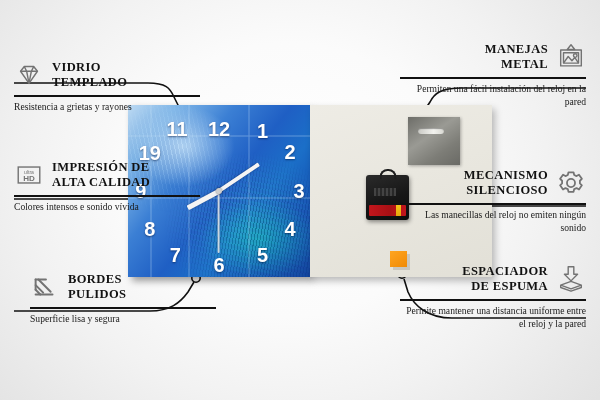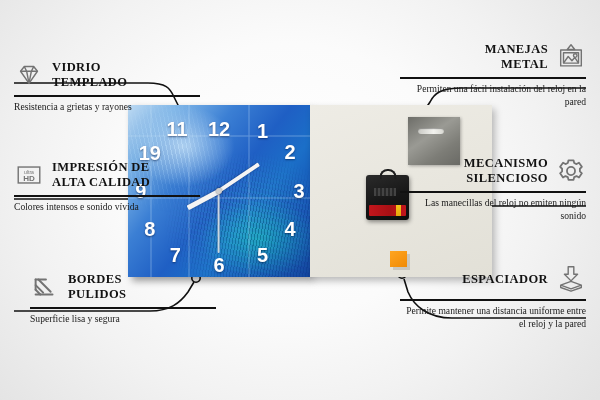--- a/index.html
+++ b/index.html
@@ -262,21 +262,21 @@
         <span>MANEJAS</span><br>
         <span>METAL</span>
       </span>
     </div>
     <div class="co-rule"></div>
     <div class="co-desc">
       <span>Permiten una fácil instalación del reloj en la pared</span>
     </div>
   </div>
 
-  <div class="callout right" style="right:14px; top:156px">
+  <div class="callout right" style="right:14px; top:168px">
     <div class="co-head">
       <span class="co-icon">
         <svg viewBox="0 0 32 32" fill="none" stroke="currentColor" stroke-width="1.9" stroke-linejoin="round">
           <path d="M13.3 4.6h5.4l.7 2.9 2.5 1.1 2.6-1.5 3.1 4.4-2.1 2.1v2.8l2.1 2.1-3.1 4.4-2.6-1.5-2.5 1.1-.7 2.9h-5.4l-.7-2.9-2.5-1.1-2.6 1.5-3.1-4.4 2.1-2.1v-2.8L4.4 11.5l3.1-4.4 2.6 1.5 2.5-1.1z"></path>
           <circle cx="16" cy="16" r="4.3"></circle>
         </svg>
       </span>
       <span class="co-title">
         <span>MECANISMO</span><br>
         <span>SILENCIOSO</span>
@@ -292,20 +292,21 @@
     <div class="co-head">
       <span class="co-icon">
         <svg viewBox="0 0 32 32" fill="none" stroke="currentColor" stroke-width="1.5" stroke-linejoin="round">
           <path d="M13 3 h6 v8 h4 l-7 7 -7 -7 h4 z"></path>
           <path d="M16 18.5 L27 22.5 L16 26.5 L5 22.5 Z"></path>
           <path d="M5 22.5 v2.6 L16 29 l11 -3.9 v-2.6"></path>
         </svg>
       </span>
       <span class="co-title">
         <span>ESPACIADOR</span><br>
+        <span>DE ESPUMA</span>
       </span>
     </div>
     <div class="co-rule"></div>
     <div class="co-desc">
       <span>Permite mantener una distancia uniforme entre el reloj y la pared</span>
     </div>
   </div>
 
 </div>
 

